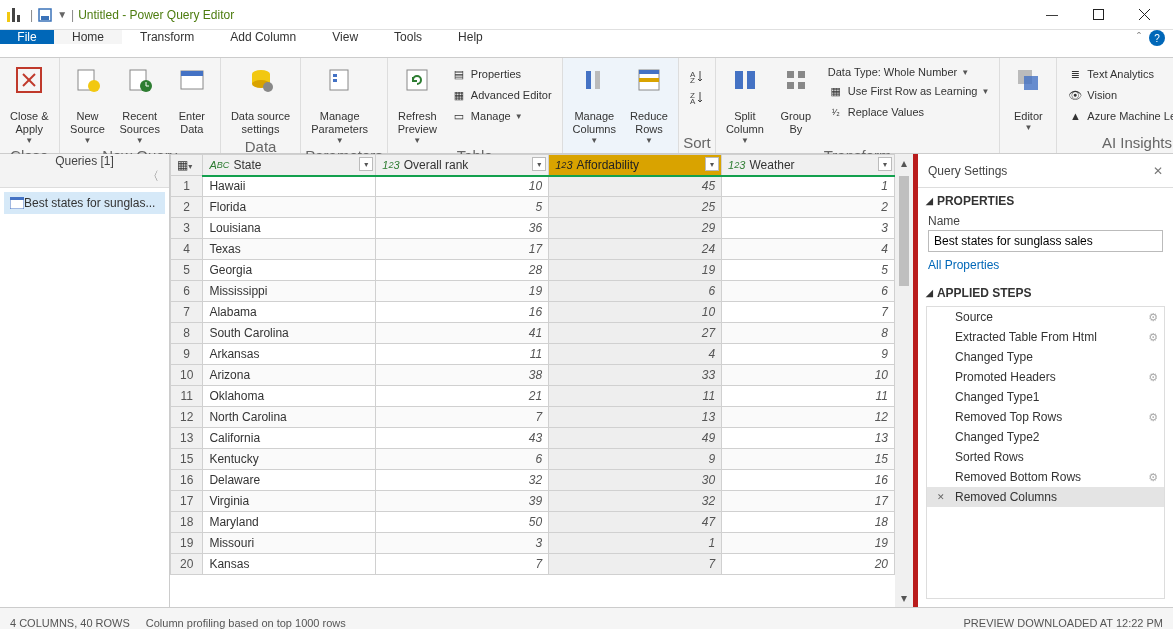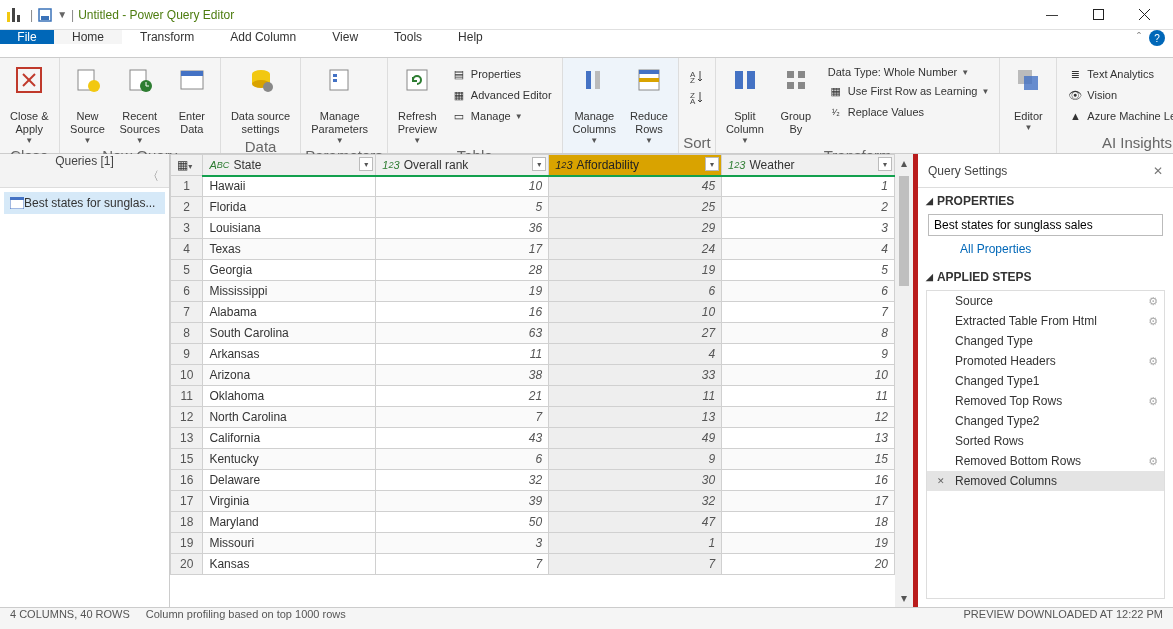--- a/index.html
+++ b/index.html
@@ -49,27 +49,27 @@
 .vscroll { width: 18px; background: #f0f0f0; display:flex; flex-direction:column; align-items:center; }
 .vscroll .arr{height:18px; width:100%; display:flex; align-items:center; justify-content:center; color:#555;}
 .vscroll .thumb{width:10px; height:110px; background:#bfbfbf; margin-top:4px;}
 .settings { width: 260px; border-left: 5px solid #b91c1c; display: flex; flex-direction: column; }
 .settings .shead { height: 34px; display: flex; align-items: center; padding: 0 10px; color: #444; border-bottom: 1px solid #ddd; }
 .settings .shead .x { margin-left: auto; color: #777; }
 .sect-h { display:flex; align-items:center; padding: 6px 8px; font-size:12px; font-weight:600; color:#333; gap:4px;}
 .sect-h .tri{font-size:9px;}
 .sbody{ padding: 0 10px 8px; }
 .sinput{ width: 100%; border:1px solid #bbb; padding:3px 5px; font-size:12px;}
-.link{ color:#0067b8; cursor:pointer; padding-top:6px; display:inline-block;margin-left:32px;}
+.link{ color:#0067b8; cursor:pointer; padding-top:6px; display:inline-block;}
 .steps{ border:1px solid #ddd; flex:1; margin:0 8px 8px; overflow:auto; }
 .step{ height:20px; display:flex; align-items:center; padding: 0 8px 0 28px; font-size:12px; color:#333; position:relative;}
 .step .gear{position:absolute; right:6px; color:#aaa; font-size:11px;}
 .step.sel{ background:#e4e4e4; }
 .step.sel::before{content:"✕"; position:absolute; left:10px; color:#666; font-size:9px;}
-.statusbar{ height:22px; border-top:1px solid #ccc; background:#f5f5f5; display:flex; align-items:flex-start; padding:0 10px; font-size:11px; color:#555;}
+.statusbar{ height:22px; border-top:1px solid #ccc; background:#f5f5f5; display:flex; align-items:flex-end; padding:0 10px; font-size:11px; color:#555;}
 .statusbar .r{margin-left:auto;}
 .help-circ{width:16px; height:16px; border-radius:50%; background:#0067b8; color:#fff; display:flex; align-items:center; justify-content:center; font-size:10px;}
 svg{display:block;}
 </style>
 </head>
 <body>
 
 <div class="titlebar">
   <span class="tb-icon">
       <svg width="14" height="14">
@@ -458,21 +458,21 @@
             <tr>
               <td class="rownum">7</td>
   <td class="txt">Alabama</td>
   <td class="num">16</td>
   <td class="num sel">10</td>
   <td class="num">7</td>
             </tr>
             <tr>
               <td class="rownum">8</td>
   <td class="txt">South Carolina</td>
-  <td class="num">63</td>
+  <td class="num">41</td>
   <td class="num sel">27</td>
   <td class="num">8</td>
             </tr>
             <tr>
               <td class="rownum">9</td>
   <td class="txt">Arkansas</td>
   <td class="num">11</td>
   <td class="num sel">4</td>
   <td class="num">9</td>
             </tr>
@@ -560,20 +560,21 @@
   <div class="settings">
     <div class="shead">
         <span>Query Settings</span>
         <span class="x">✕</span>
       </div>
     <div class="sect-h">
         <span class="tri">◢</span>
         <span>PROPERTIES</span>
       </div>
     <div class="sbody">
+      <div style="font-size:12px;color:#444;margin-bottom:2px">Name</div>
       <input class="sinput" value="Best states for sunglass sales" style="">
       <span class="link">All Properties</span>
     </div>
     <div class="sect-h">
         <span class="tri">◢</span>
         <span>APPLIED STEPS</span>
       </div>
     <div class="steps" id="steps">
         <div class="step">Source<span class="gear">⚙</span></div>
         <div class="step">Extracted Table From Html<span class="gear">⚙</span></div>

